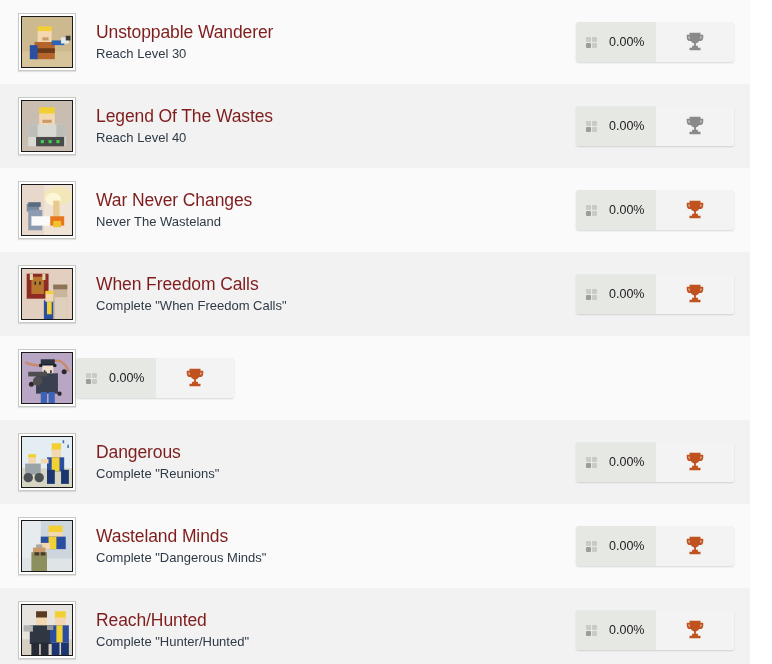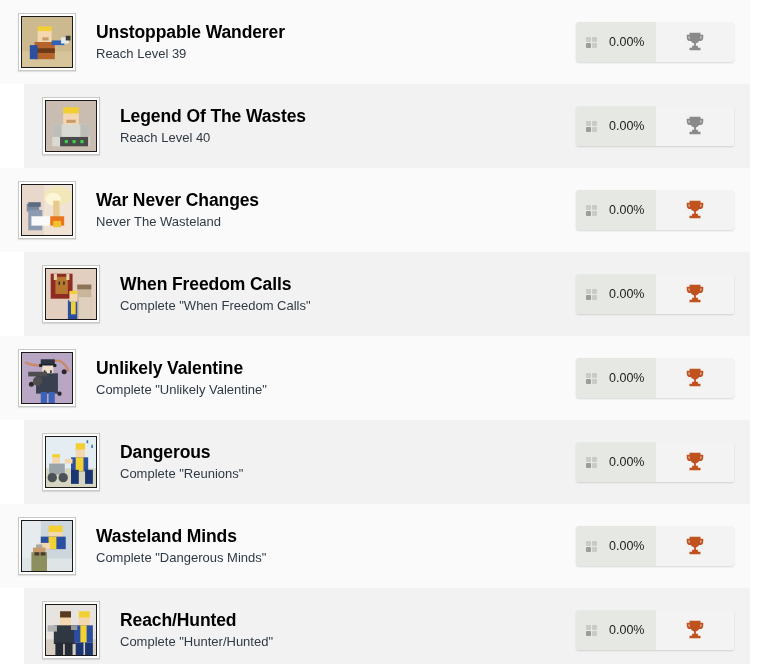--- a/index.html
+++ b/index.html
@@ -22,21 +22,21 @@
   .ach-row {
     position: relative;
     height: 84px;
     display: flex;
     align-items: center;
     box-sizing: border-box;
     padding-left: 18px;
     padding-right: 16px;
   }
   .ach-row.odd  { background: #fafafa; }
-  .ach-row.even { background: #f2f2f2; margin-left: 24px; }
+  .ach-row.even { background: #f2f2f2; }
 
   
   .thumb-wrap {
     width: 58px;
     height: 58px;
     flex: 0 0 58px;
     background: #ffffff;
     border: 1px solid #c9c9c4;
     padding: 2px;
     box-sizing: border-box;
@@ -55,22 +55,22 @@
 
   
   .ach-text {
     flex: 1 1 auto;
     padding-left: 20px;
     min-width: 0;
     overflow: hidden;
   }
   .ach-title {
     font-size: 17.5px;
-    font-weight: bold;
-    color: #000000;
+    font-weight: normal;
+    color: #7f1d1d;
     line-height: 1.18;
     letter-spacing: -0.1px;
     white-space: nowrap;
   }
   .ach-desc {
     font-size: 13px;
     color: #2f3a45;
     line-height: 1.35;
     margin-top: 2px;
     white-space: nowrap;
@@ -150,21 +150,21 @@
               <path d="M8 20h13v3H8z" fill="#6d3a18"></path>
               <path d="M19 15h8v3h-8z" fill="#2f63b5"></path>
               <path d="M25 13h5v4h-5z" fill="#e8e8e8"></path>
               <path d="M28 12h3v3h-3z" fill="#3a3a3a"></path>
               <path d="M5 18h5v9H5z" fill="#2b4fa0"></path>
             </svg>
           </div>
         </div>
         <div class="ach-text">
           <div class="ach-title">Unstoppable Wanderer</div>
-          <div class="ach-desc">Reach Level 39</div>
+          <div class="ach-desc">Reach Level 30</div>
         </div>
         <div class="ach-meta">
           <div class="meta-box">
             <div class="pct-cell">
               <span class="dots-icon">
                 <i></i>
                 <i></i>
                 <i class="dark"></i>
                 <i></i>
               </span>
@@ -325,24 +325,20 @@
               <path d="M11 7h11v2H11z" fill="#1d2230"></path>
               <path d="M13 8h7v7h-7z" fill="#f0e0cc"></path>
               <path d="M14 11h1v2h-1zM18 11h1v2h-1z" fill="#2a2a2a"></path>
               <path d="M9 13h14v13H9z" fill="#39404f"></path>
               <path d="M12 25h4v7h-4z" fill="#3c63b8"></path>
               <path d="M17 25h4v7h-4z" fill="#3c63b8"></path>
               <path d="M4 12h12v3H4z" fill="#4e4e4e"></path>
               <circle cx="10" cy="18" r="3" fill="#4e4e4e"></circle>
             </svg>
           </div>
-        </div>
-        <div class="ach-text">
-          <div class="ach-title">Unlikely Valentine</div>
-          <div class="ach-desc">Complete "Unlikely Valentine"</div>
         </div>
         <div class="ach-meta">
           <div class="meta-box">
             <div class="pct-cell">
               <span class="dots-icon">
                 <i></i>
                 <i></i>
                 <i class="dark"></i>
                 <i></i>
               </span>

